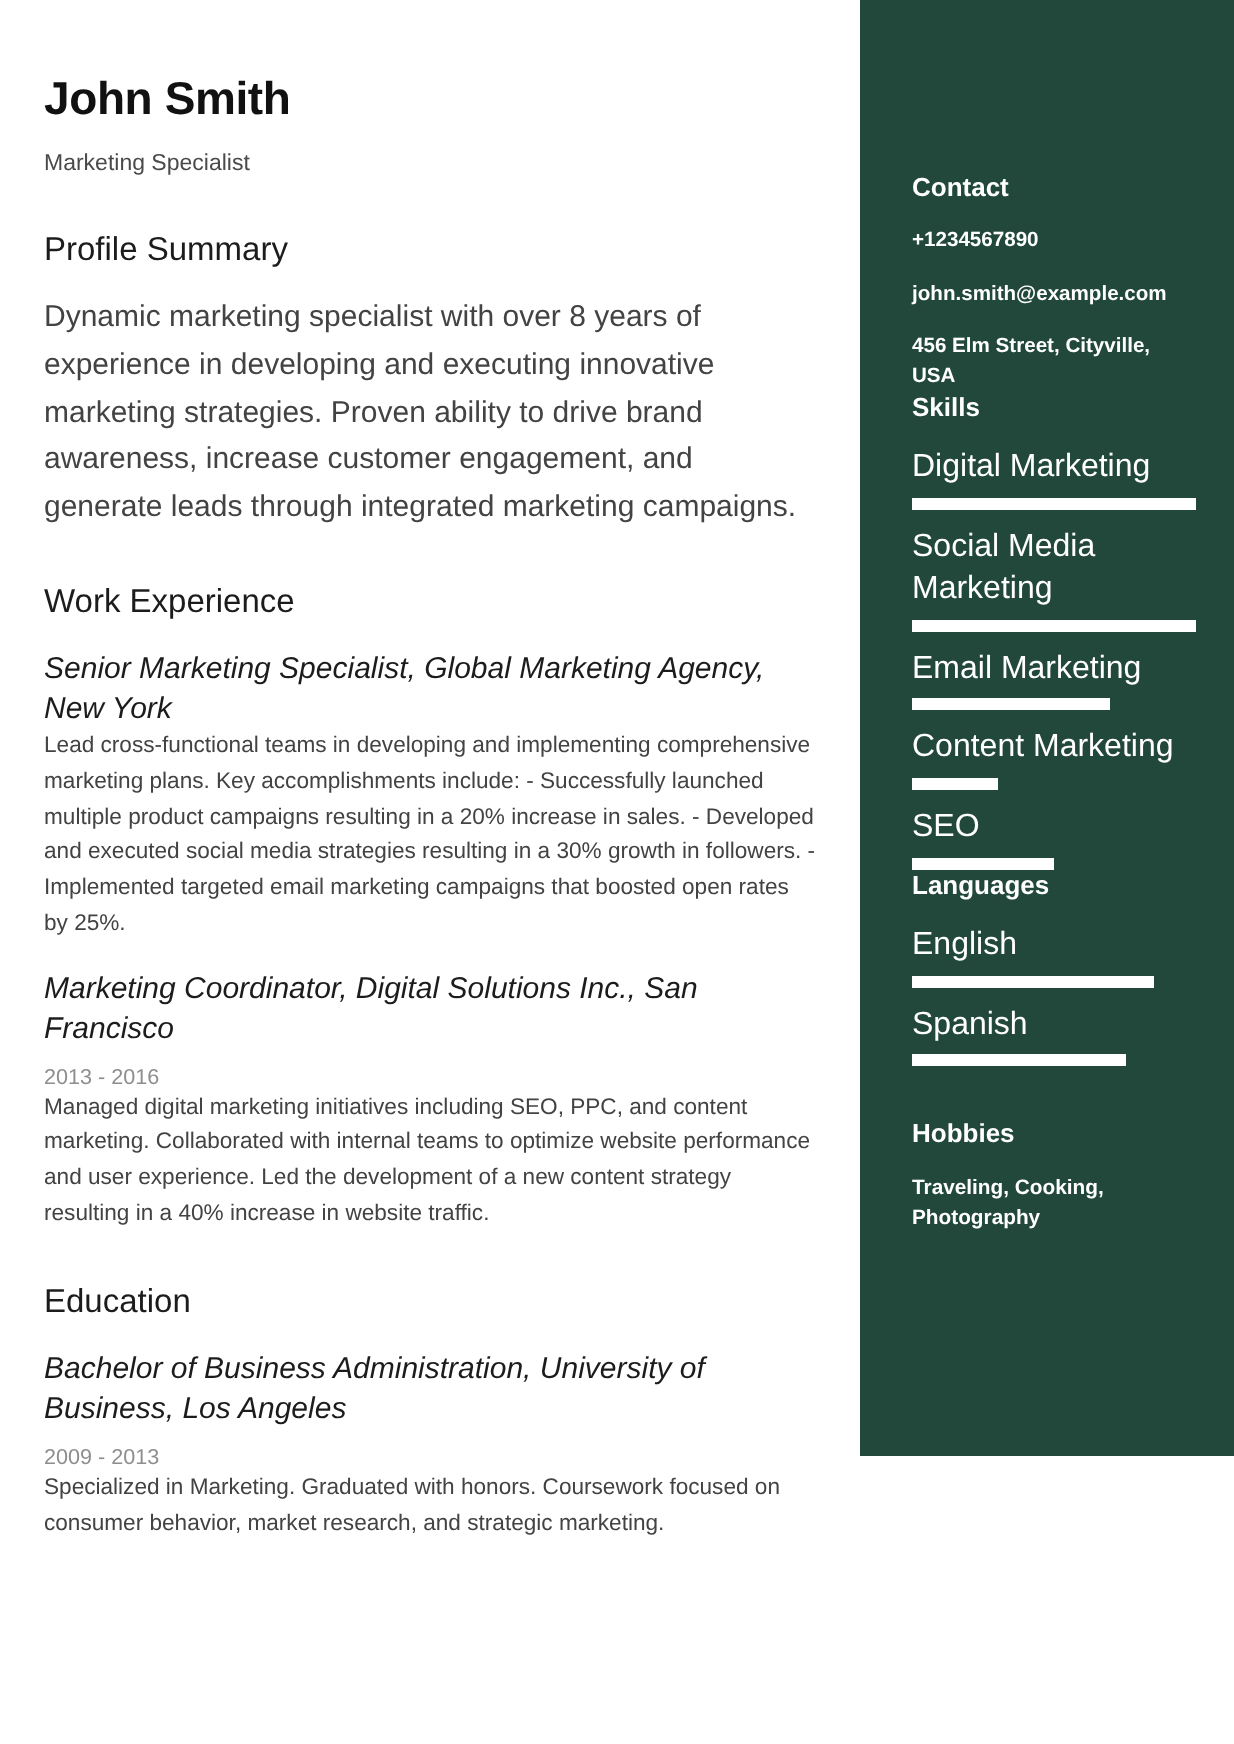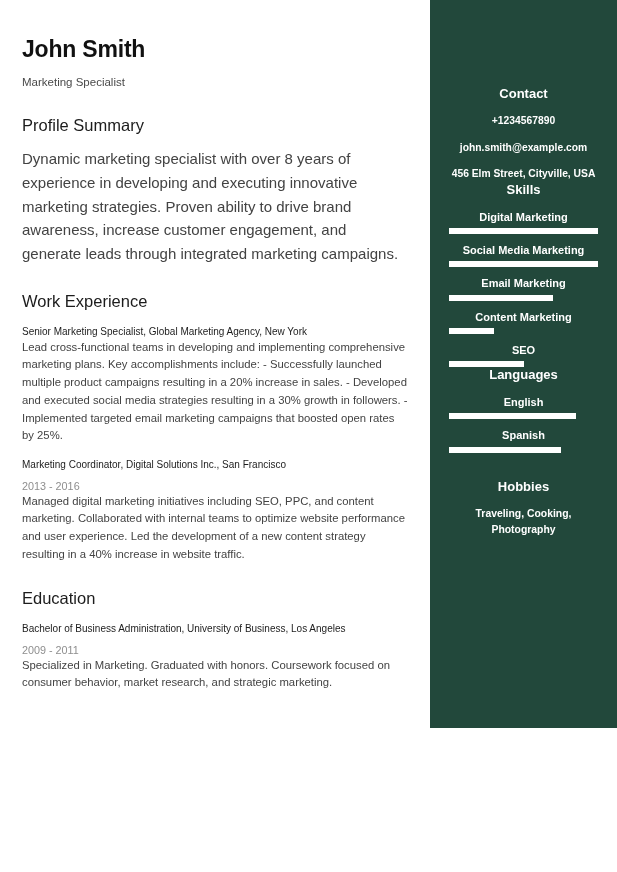--- a/index.html
+++ b/index.html
@@ -60,24 +60,25 @@
     font-size: 15px;
     color: #434343;
     line-height: 1.58;
     margin-top: 12px;
   }
 
   .entry { margin-top: 13px; }
   .entry-first { margin-top: 14px; }
 
   .entry-title {
-    font-size: 10px;
+    font-size: 15px;
     color: #1c1c1c;
     line-height: 1.33;
     font-weight: normal;
+    font-style: italic;
   }
 
   .entry-date {
     font-size: 10.8px;
     color: #8e8e8e;
     margin-top: 7px;
     line-height: 1.3;
   }
 
   .entry-desc {
@@ -85,22 +86,21 @@
     color: #434343;
     line-height: 1.575;
   }
 
   
   .sidebar {
     width: 187px;
     flex: 0 0 187px;
     background: #22483b;
     color: #ffffff;
-    padding: 86px 19px 0 19px;
-    text-align: center;
+    padding: 86px 19px 0 26px;
   }
 
   .side-section + .side-section { }
 
   .side-title {
     font-size: 13px;
     font-weight: bold;
     color: #ffffff;
     line-height: 1.3;
     margin-bottom: 11px;
@@ -112,22 +112,22 @@
     color: #ffffff;
     line-height: 1.42;
     margin-bottom: 12px;
   }
   .contact-line:last-child { margin-bottom: 0; }
 
   .meter-row { margin-bottom: 9px; }
   .meter-row:last-child { margin-bottom: 0; }
 
   .meter-label {
-    font-size: 11px;
-    font-weight: bold;
+    font-size: 16px;
+    font-weight: normal;
     color: #ffffff;
     line-height: 1.3;
     margin-bottom: 4px;
   }
 
   .meter-track {
     width: 100%;
     height: 6px;
     background: transparent;
   }
@@ -176,21 +176,21 @@
         <div class="entry-date">2013 - 2016</div>
         <div class="entry-desc">Managed digital marketing initiatives including SEO, PPC, and content marketing. Collaborated with internal teams to optimize website performance and user experience. Led the development of a new content strategy resulting in a 40% increase in website traffic.</div>
       </div>
     </div>
 
     <div class="section section-education">
       <div class="section-title">Education</div>
 
       <div class="entry entry-first">
         <div class="entry-title">Bachelor of Business Administration, University of Business, Los Angeles</div>
-        <div class="entry-date">2009 - 2011</div>
+        <div class="entry-date">2009 - 2013</div>
         <div class="entry-desc">Specialized in Marketing. Graduated with honors. Coursework focused on consumer behavior, market research, and strategic marketing.</div>
       </div>
     </div>
 
   </div>
 
   <div class="sidebar">
 
     <div class="side-section">
       <div class="side-title">Contact</div>

